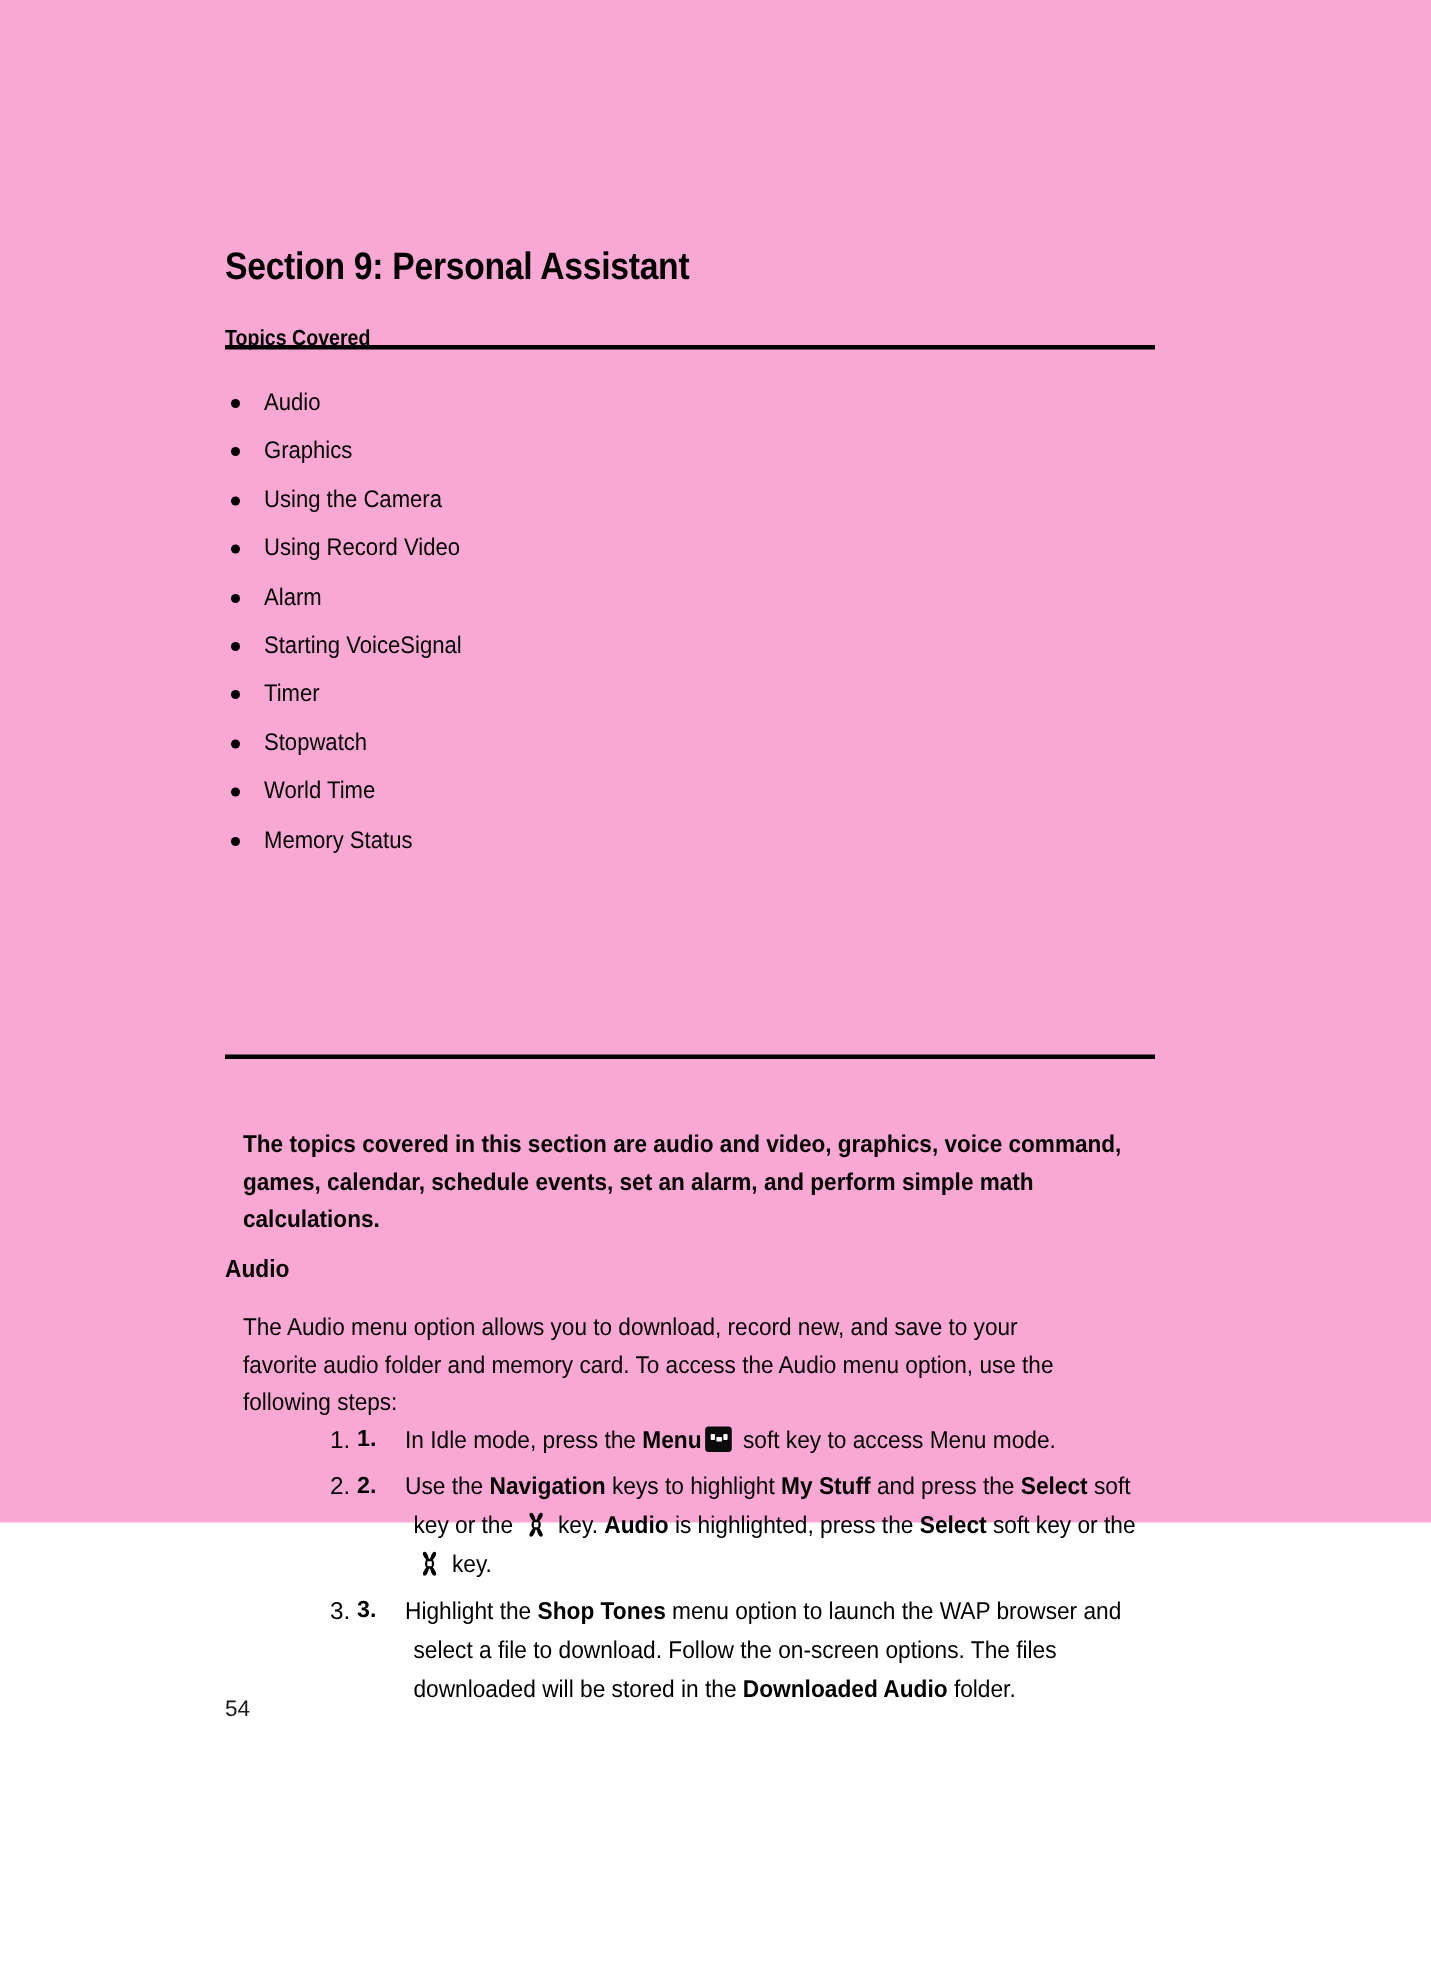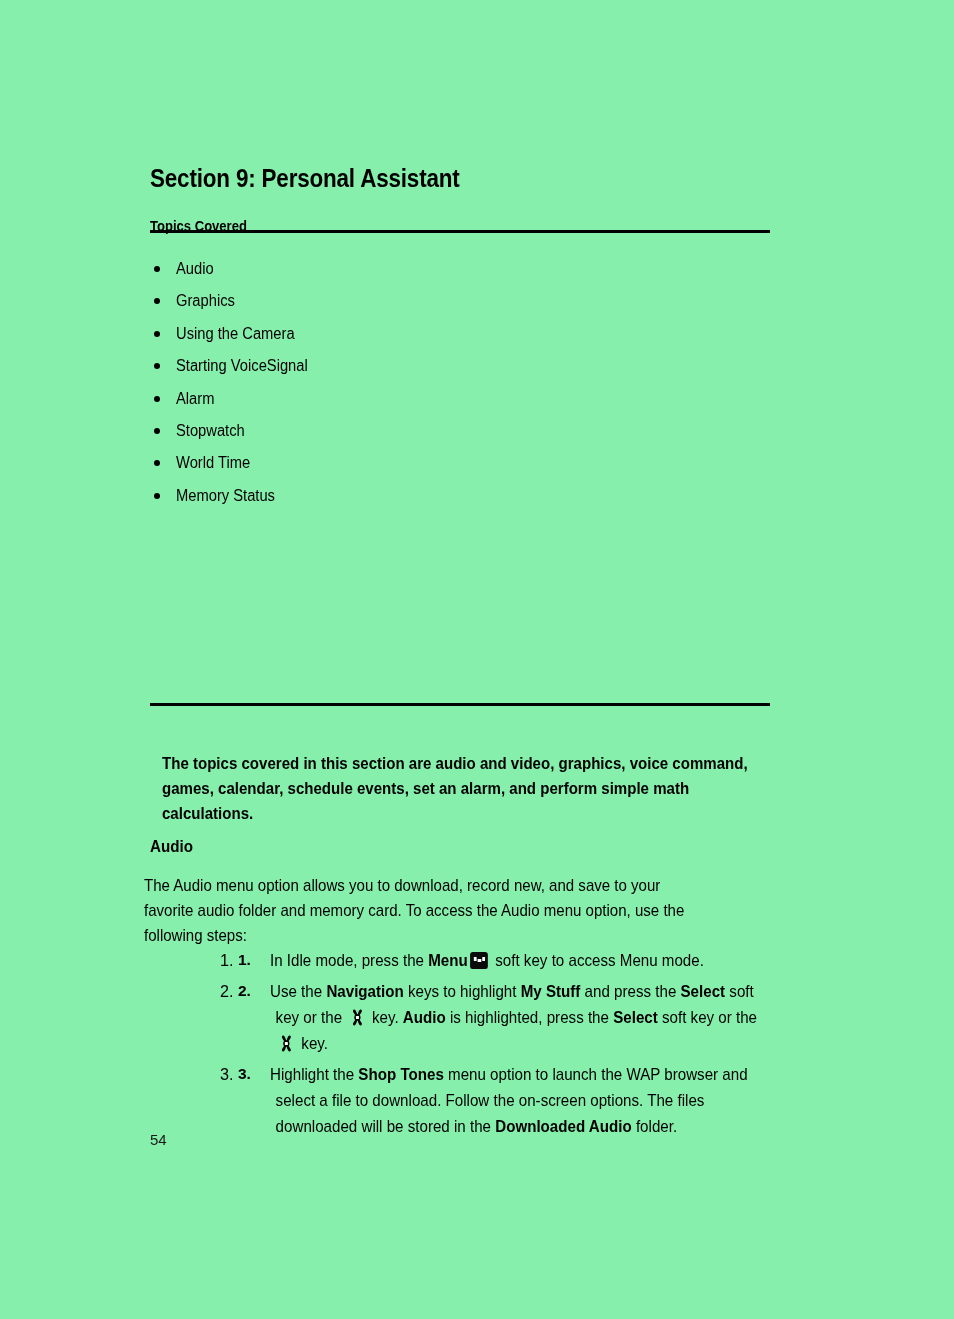--- a/index.html
+++ b/index.html
@@ -13,22 +13,22 @@
     height: 1319px;
     position: relative;
     font-family: "Liberation Sans", sans-serif;
     color: #000000;
     overflow: hidden;
   }
   .page {
     position: absolute;
     left: 0; top: 0;
     width: 954px;
-    height: 1319px;
-    background: #86efac;
+    height: 1015px;
+    background: #f9a8d4;
   }
 
   
   .section-title {
     position: absolute;
     left: 150px;
     top: 147px;
     font-size: 25.5px;
     font-weight: bold;
     letter-spacing: -0.2px;
@@ -112,21 +112,21 @@
     font-size: 16.5px;
     font-weight: bold;
     transform: scaleX(0.92);
     transform-origin: left top;
     white-space: nowrap;
   }
 
   
   .audio-para {
     position: absolute;
-    left: 144px;
+    left: 162px;
     top: 853px;
     width: 610px;
     font-size: 16.2px;
     line-height: 24.8px;
     margin-top: 20px;
   }
   .audio-para .t { display: block; transform: scaleX(0.93); transform-origin: left top; white-space: nowrap; }
 
   
   .steps {
@@ -210,22 +210,24 @@
   <h1 class="section-title">Section 9: Personal Assistant</h1>
 
   <h2 class="topics-heading">Topics Covered</h2>
 
   <div class="rule rule-top"></div>
 
   <ul class="topics-list" id="topics-list">
       <li><span class="bullet"></span><span class="lbl">Audio</span></li>
       <li><span class="bullet"></span><span class="lbl">Graphics</span></li>
       <li><span class="bullet"></span><span class="lbl">Using the Camera</span></li>
+      <li><span class="bullet"></span><span class="lbl">Using Record Video</span></li>
+      <li><span class="bullet"></span><span class="lbl">Alarm</span></li>
       <li><span class="bullet"></span><span class="lbl">Starting VoiceSignal</span></li>
-      <li><span class="bullet"></span><span class="lbl">Alarm</span></li>
+      <li><span class="bullet"></span><span class="lbl">Timer</span></li>
       <li><span class="bullet"></span><span class="lbl">Stopwatch</span></li>
       <li><span class="bullet"></span><span class="lbl">World Time</span></li>
       <li><span class="bullet"></span><span class="lbl">Memory Status</span></li>
     </ul>
 
   <div class="rule rule-bottom"></div>
 
   <p class="intro">
     <span class="t">The topics covered in this section are audio and video, graphics, voice command,</span>
     <span class="t">games, calendar, schedule events, set an alarm, and perform simple math</span>

